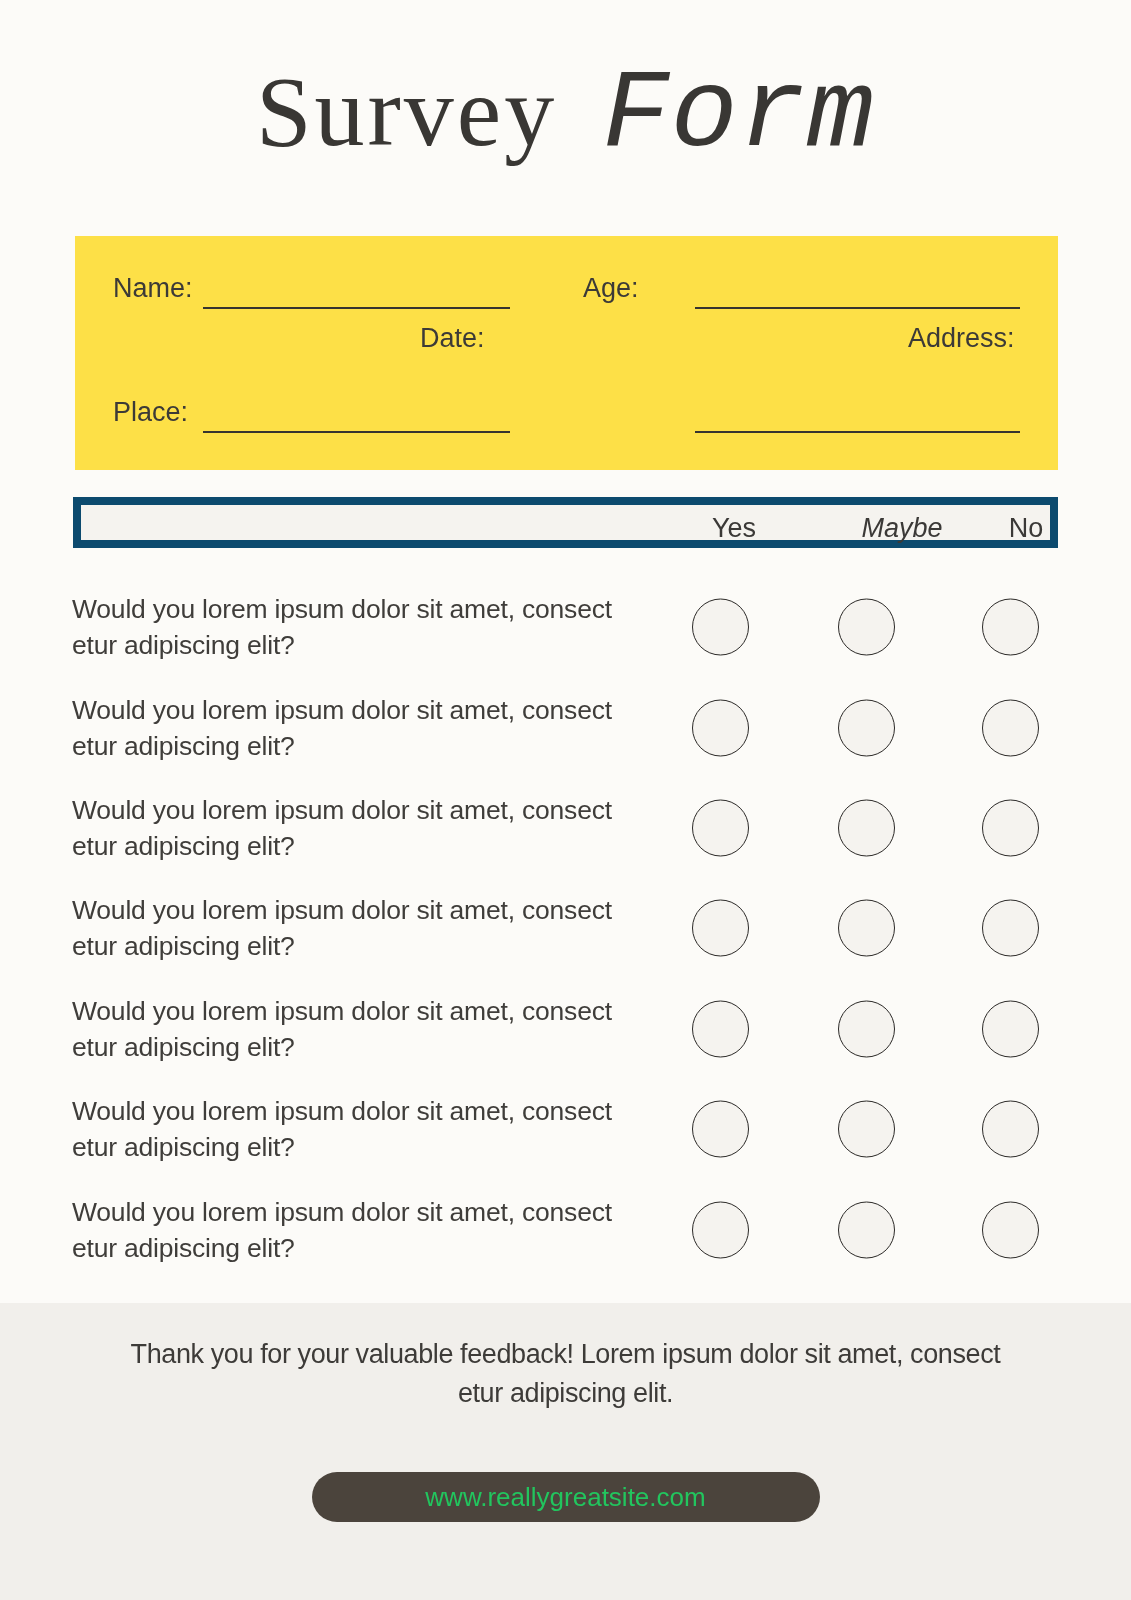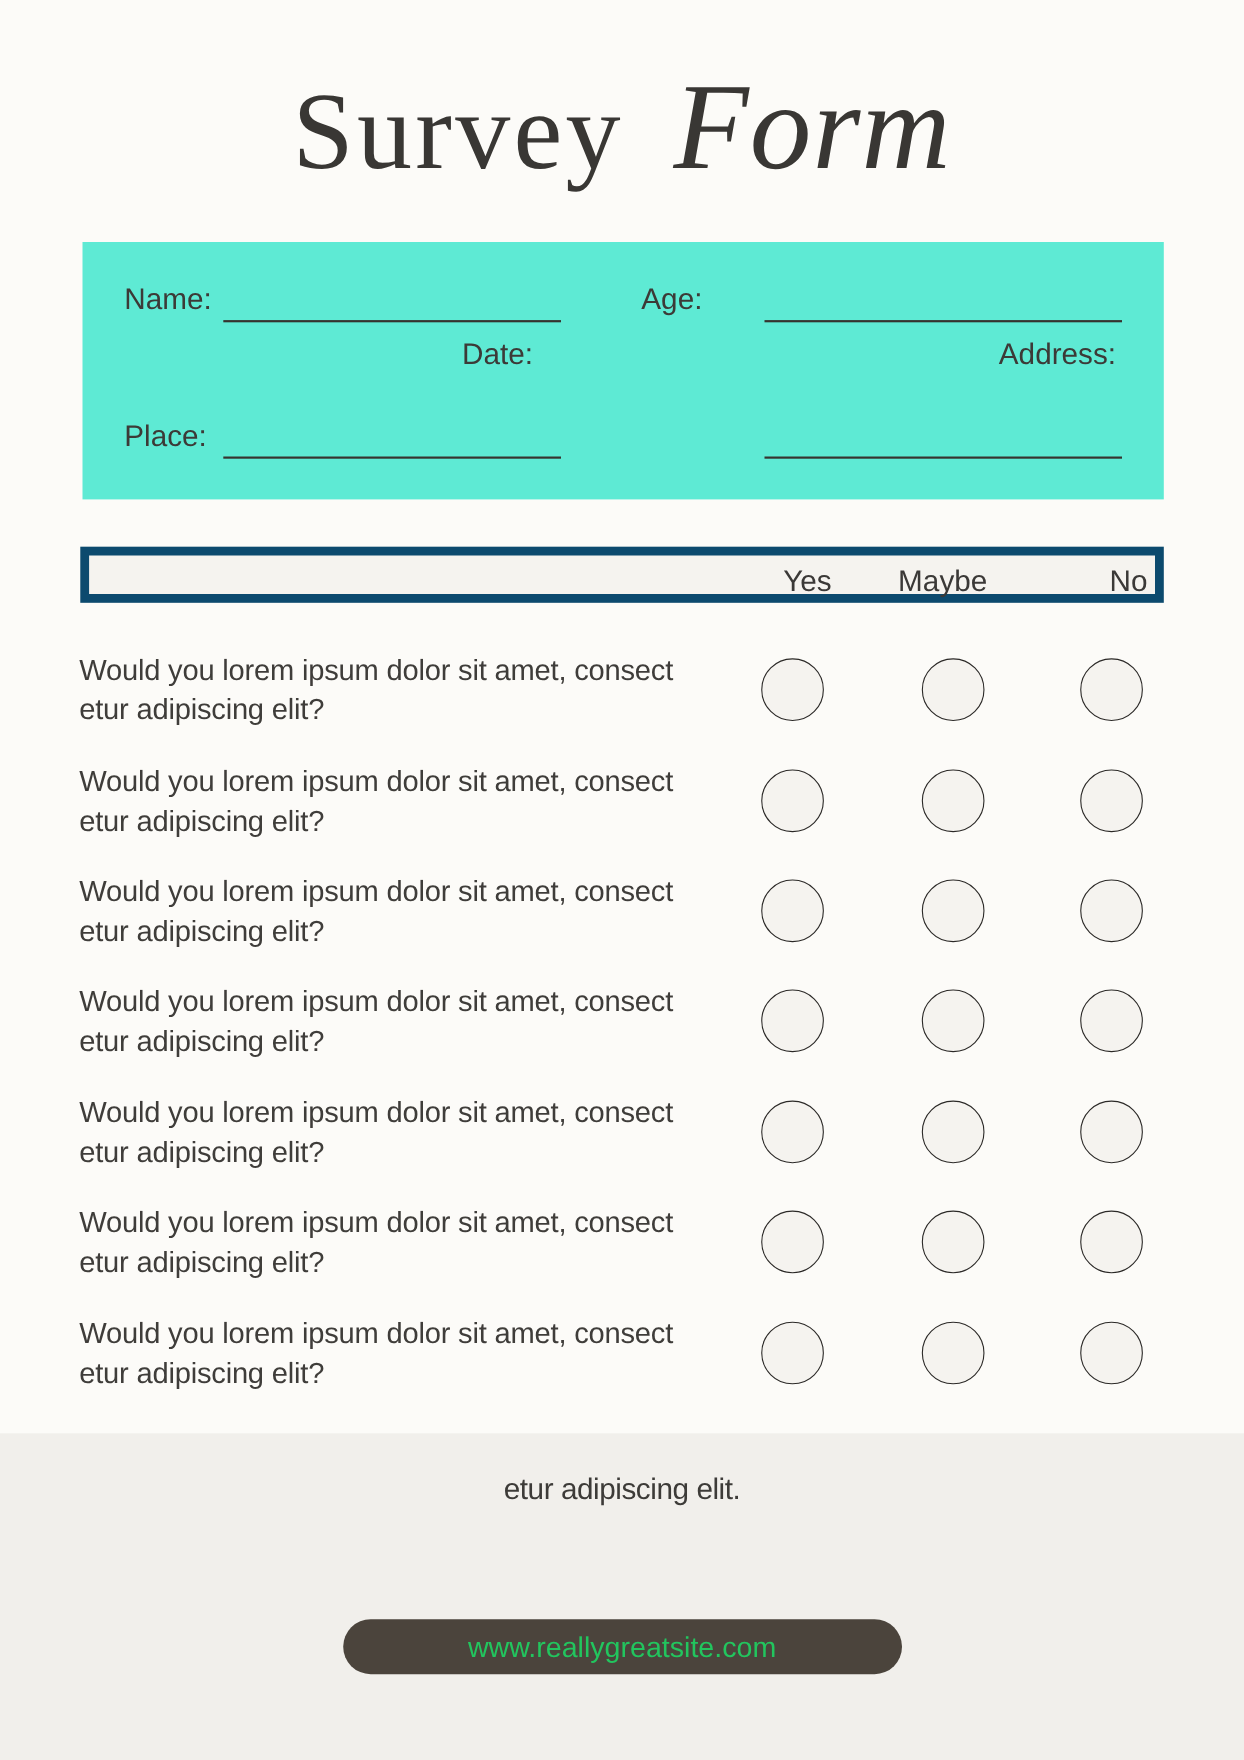--- a/index.html
+++ b/index.html
@@ -13,28 +13,28 @@
   
   .title-wrap {
     position:absolute; top:52px; left:0; width:100%;
     text-align:center; color:#393734; white-space:nowrap;
   }
   .title-serif {
     font-family:"Liberation Serif", serif;
     font-size:100px; font-weight:400; letter-spacing:3px;
   }
   .title-script {
-    font-family:Liberation Serif, serif; font-style:italic;
+    font-family:Liberation Mono, monospace; font-style:italic;
     font-size:112px; font-weight:400; margin-left:45px; letter-spacing:1px;
   }
 
   
   .form-box {
-    position:absolute; left:75px; top:220px; width:983px; height:234px;
-    background:#5eead4;
+    position:absolute; left:75px; top:236px; width:983px; height:234px;
+    background:#fde047;
   }
   .field-row { position:absolute; height:46px; display:flex; align-items:flex-end; }
   .field-row.col-left  { left:38px;  width:397px; }
   .field-row.col-right { left:508px; width:437px; }
   .field-row.r1 { top:27px; }
   .field-row.r2 { top:89px;flex-direction:column; }
   .field-row.r3 { top:151px; }
   .field-label {
     font-size:27px; color:#3c3a37; padding-bottom:7px; line-height:1;
     flex:0 0 auto;
@@ -46,21 +46,21 @@
   
   .answer-header {
     position:absolute; left:73px; top:497px; width:985px; height:51px;
     background:#f5f3ef; border:8px solid #0c4a6e;
   }
   .answer-col-label {
     position:absolute; top:0; transform:translateX(-50%);
     font-size:27px; line-height:46px; color:#3b3937; white-space:nowrap;
   }
   .answer-col-label.yes   { left:653px; }
-  .answer-col-label.maybe { left:776px; }
+  .answer-col-label.maybe { left:821px;font-style:italic; }
   .answer-col-label.no    { left:945px; }
 
   
   .questions { position:absolute; left:0; top:577px; width:1131px; }
   .q-row { position:relative; height:100.4px; }
   .q-text {
     position:absolute; left:72px; top:50%; transform:translateY(-50%);
     font-size:26.5px; line-height:36px; letter-spacing:-0.2px; color:#3f3d3a;
     white-space:nowrap;
   }
@@ -207,18 +207,19 @@
       </div>
       <div class="q-circle yes"></div>
       <div class="q-circle maybe"></div>
       <div class="q-circle no"></div>
     </div>
 
   </div>
 
   <div class="footer">
     <div class="thanks">
+      <span>Thank you for your valuable feedback! Lorem ipsum dolor sit amet, consect</span>
       <span>etur adipiscing elit.</span>
     </div>
     <div class="site-pill">www.reallygreatsite.com</div>
   </div>
 
 </div>
 
 </body></html>

